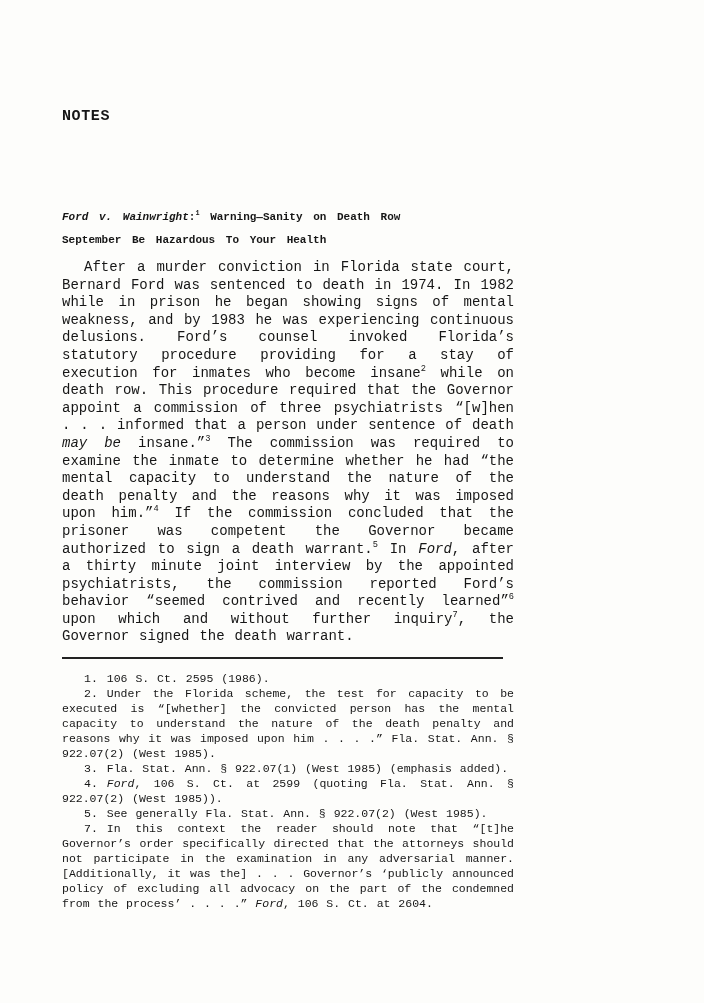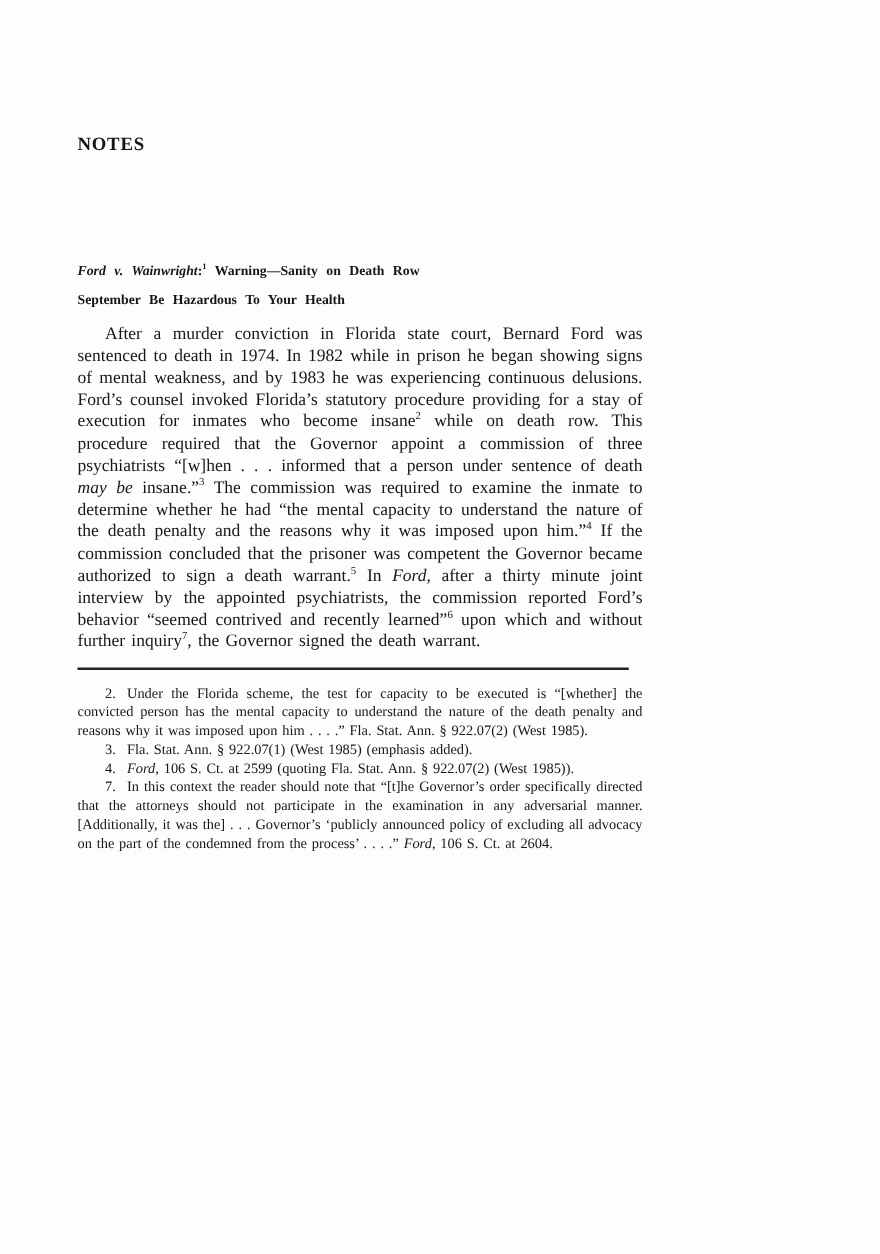--- a/index.html
+++ b/index.html
@@ -1,19 +1,19 @@
 <!DOCTYPE html>
 <html><head>
 <meta charset="utf-8">
 <style>
   html,body{margin:0;padding:0;background:#ffffff;}
   .page{
     width:704px;height:1003px;
     background:#fdfdfb;color:#161616;
-    font-family:Liberation Serif, serif;
+    font-family:Liberation Mono, monospace;
     position:relative;box-sizing:border-box;
     padding:108px 0 0 62px;overflow:hidden;
   }
   .notes-header{
     font-size:15px;font-weight:bold;margin:0;
     letter-spacing:0.6px;
   }
   .title{
     font-size:11px;font-weight:bold;
     margin:81px 0 0 0;width:452px;
@@ -51,26 +51,28 @@
   <h1 class="title"><span class="it">Ford v. Wainwright</span><span>:</span><span class="sp">1</span><span> Warning—Sanity on Death Row</span><br><span>September Be Hazardous To Your Health</span></h1>
 
   <div class="body-text">
     <p class="para"><span>After a murder conviction in Florida state court, Bernard Ford was sentenced to death in 1974. In 1982 while in prison he began showing signs of mental weakness, and by 1983 he was experiencing continuous delusions. Ford’s counsel invoked Florida’s statutory procedure providing for a stay of execution for inmates who become insane</span><span class="sp">2</span><span> while on death row. This procedure required that the Governor appoint a commission of three psychiatrists “[w]hen . . . informed that a person under sentence of death </span><span class="it">may be</span><span> insane.”</span><span class="sp">3</span><span> The commission was required to examine the inmate to determine whether he had “the mental capacity to understand the nature of the death penalty and the reasons why it was imposed upon him.”</span><span class="sp">4</span><span> If the commission concluded that the prisoner was competent the Governor became authorized to sign a death warrant.</span><span class="sp">5</span><span> In </span><span class="it">Ford</span><span>, after a thirty minute joint interview by the appointed psychiatrists, the commission reported Ford’s behavior “seemed contrived and recently learned”</span><span class="sp">6</span><span> upon which and without further inquiry</span><span class="sp">7</span><span>, the Governor signed the death warrant.</span></p>
   </div>
 
   <hr class="fn-rule">
 
   <div class="footnotes">
     <div>
+    <p class="footnote"><span class="fn-num">1.</span><span class="fn-text"><span>106 S. Ct. 2595 (1986).</span></span></p>
 
     <p class="footnote"><span class="fn-num">2.</span><span class="fn-text"><span>Under the Florida scheme, the test for capacity to be executed is “[whether] the convicted person has the mental capacity to understand the nature of the death penalty and reasons why it was imposed upon him . . . .” Fla. Stat. Ann. § 922.07(2) (West 1985).</span></span></p>
 
     <p class="footnote"><span class="fn-num">3.</span><span class="fn-text"><span>Fla. Stat. Ann. § 922.07(1) (West 1985) (emphasis added).</span></span></p>
 
     <p class="footnote"><span class="fn-num">4.</span><span class="fn-text"><span class="it">Ford</span><span>, 106 S. Ct. at 2599 (quoting Fla. Stat. Ann. § 922.07(2) (West 1985)).</span></span></p>
 
+    <p class="footnote"><span class="fn-num">5.</span><span class="fn-text"><span>See generally Fla. Stat. Ann. § 922.07(2) (West 1985).</span></span></p>
 
 
     <p class="footnote"><span class="fn-num">7.</span><span class="fn-text"><span>In this context the reader should note that “[t]he Governor’s order specifically directed that the attorneys should not participate in the examination in any adversarial manner. [Additionally, it was the] . . . Governor’s ‘publicly announced policy of excluding all advocacy on the part of the condemned from the process’ . . . .” </span><span class="it">Ford</span><span>, 106 S. Ct. at 2604.</span></span></p>
   </div>
   </div>
 
 </div>
 
 </body></html>

